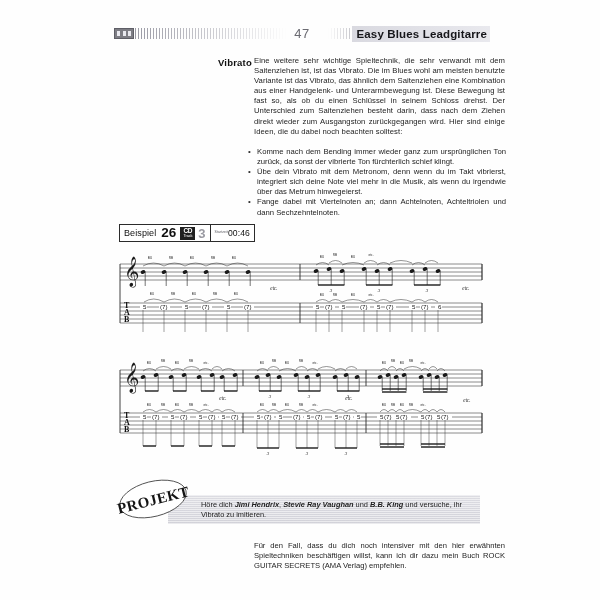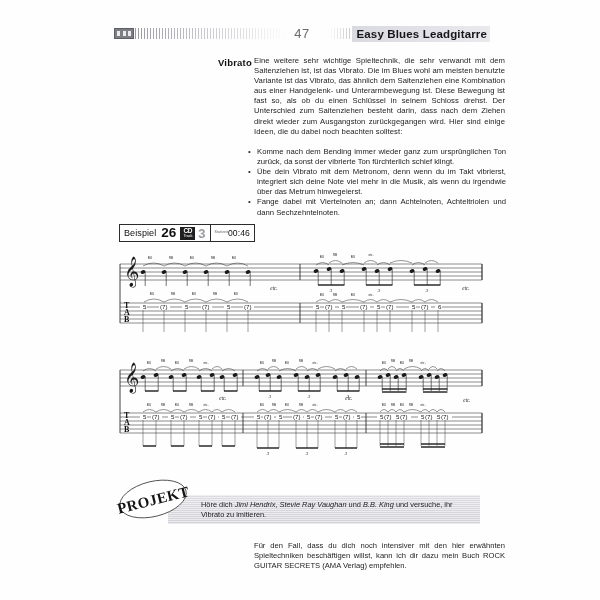--- a/index.html
+++ b/index.html
@@ -214,21 +214,21 @@
       rgba(0,0,0,0) 1px, rgba(0,0,0,0) 2px), linear-gradient(to bottom,#dcdce2,#d2d2d9);
   }
   .proj-band .proj-text {
     position: absolute;
     left: 33px; top: 5px;
     width: 265px;
     font-size: 7.4px;
     line-height: 9.6px;
     color: #1d1d1d;
   }
-  .proj-text b { font-style: italic; font-weight: normal; }
+  .proj-text b { font-style: italic; font-weight: bold; }
   .proj-badge {
     position: absolute;
     left: 116px; top: 478px;
     width: 74px; height: 42px;
   }
   .proj-badge svg { display:block; }
 
   
   .closing {
     position: absolute;

